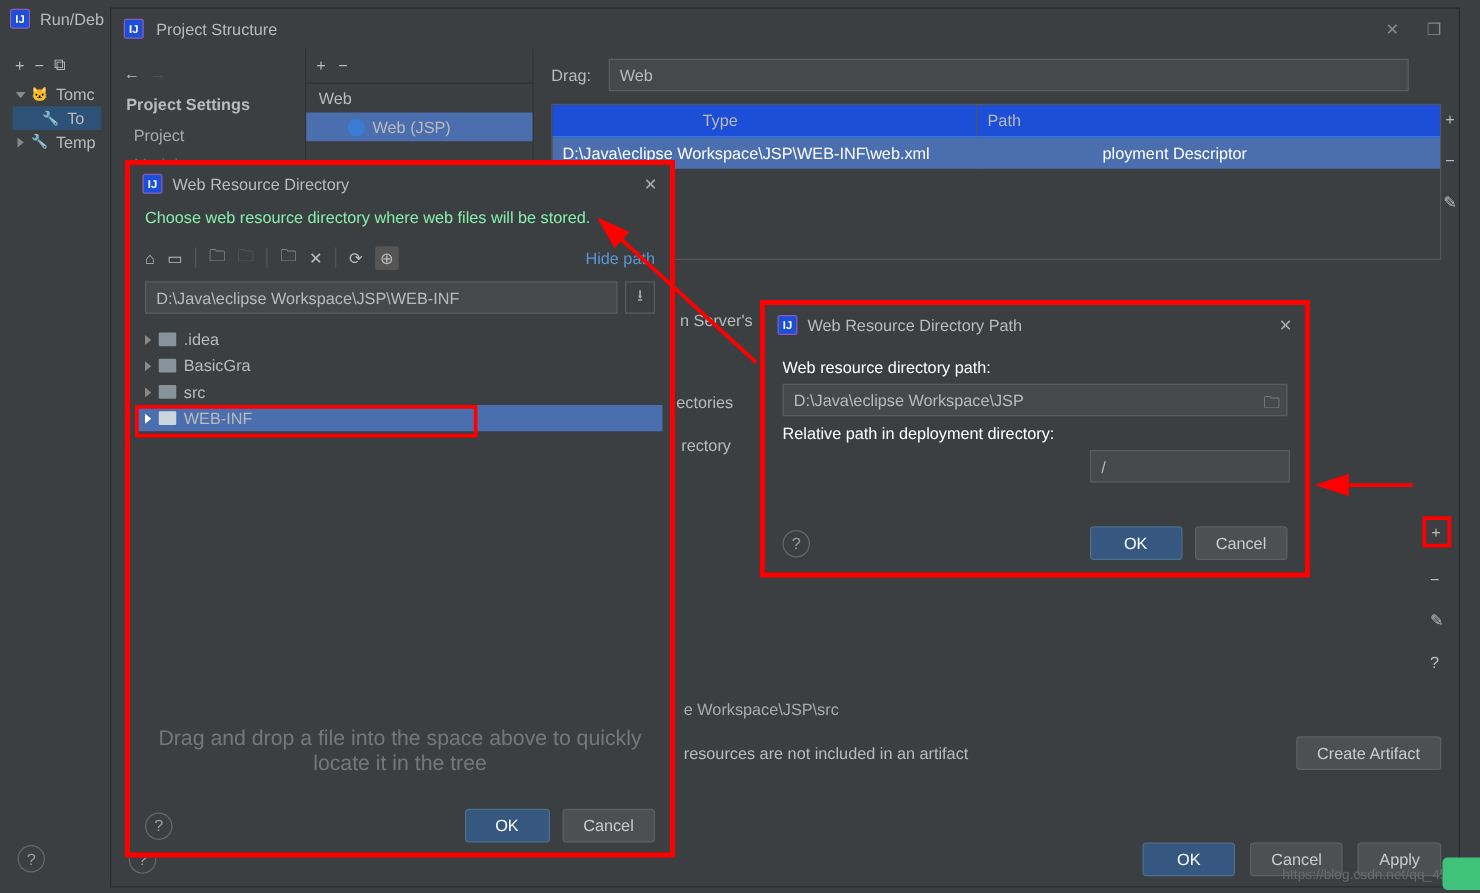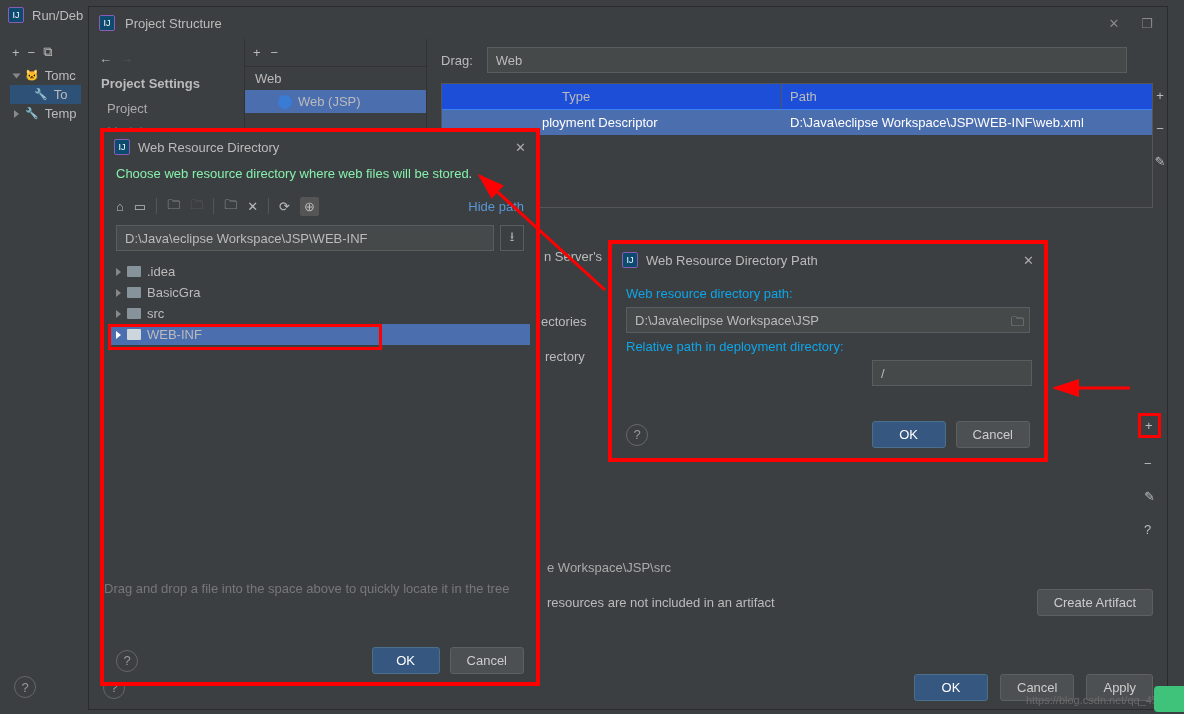--- a/index.html
+++ b/index.html
@@ -1,18 +1,18 @@
 <!DOCTYPE html>
 <html><head>
 <meta charset="utf-8">
 <style>
 *{box-sizing:border-box;margin:0;padding:0;font-family:"Segoe UI",Arial,sans-serif;font-size:13px;color:#bbbbbb}
 body{background:#3c3f41;width:1184px;height:714px;position:relative;overflow:hidden}
 .titlebar{height:30px;display:flex;align-items:center;padding:0 8px;gap:8px}
-.icon-sq{width:16px;height:16px;background:#0c4a6e;border-radius:2px;display:inline-flex;align-items:center;justify-content:center;font-size:9px;color:#fff;font-weight:normal;border:1px solid #8a5cb8}
+.icon-sq{width:16px;height:16px;background:#1d4ed8;border-radius:2px;display:inline-flex;align-items:center;justify-content:center;font-size:9px;color:#fff;font-weight:bold;border:1px solid #8a5cb8}
 .close-x{margin-left:auto;color:#888;padding:4px 8px;cursor:pointer}
 .restore-ic{color:#888;padding:4px 4px}
 
 
 .bg-toolbar{position:absolute;top:40px;left:0;width:88px;height:24px;display:flex;gap:8px;padding-left:12px;align-items:center;color:#888}
 .bg-tree{position:absolute;top:66px;left:10px;font-size:12px}
 .bg-tree .row{display:flex;align-items:center;gap:6px;padding:2px 4px}
 .bg-tree .row.sel{background:#2d5177;color:#fff}
 .tri{display:inline-block;width:0;height:0;border-left:5px solid #888;border-top:4px solid transparent;border-bottom:4px solid transparent}
 .tri.down{transform:rotate(90deg)}
@@ -63,32 +63,32 @@
 .wrd-tb .sep{width:1px;height:16px;background:#555}
 .wrd-tb .hide{margin-left:auto;color:#5896d6;cursor:pointer}
 .path-row{display:flex;gap:6px;padding:4px 12px}
 .path-row input{flex:1;height:26px;background:#45494a;border:1px solid #5a5d5e;color:#bbb;padding:0 8px}
 .dl-ic{width:24px;height:26px;border:1px solid #5a5d5e;display:flex;align-items:center;justify-content:center;color:#aaa;cursor:pointer}
 .ftree{padding:6px 6px}
 .ftree .fr{display:flex;align-items:center;gap:6px;padding:3px 6px;cursor:pointer}
 .ftree .fr.sel{background:#4b6eaf;color:#fff}
 .fold{width:14px;height:11px;background:#87939a;display:inline-block;border-radius:1px}
 .redbox{position:absolute;border:3px solid #ff0000}
-.hint{color:#777;font-size:13px;margin-top:230px}
+.hint{text-align:center;color:#777;font-size:17px;margin-top:230px}
 .wrd-foot{position:absolute;bottom:8px;left:0;right:0;display:flex;align-items:center;gap:10px;padding:0 12px}
 .wrd-foot .btn{min-width:68px;text-align:center}
 .wrd-foot .btn.primary{background:#365880}
 
 
 .pth{position:absolute;top:240px;left:608px;width:440px;height:222px;background:#3c3f41;border:4px solid #ff0000;z-index:6}
 .pth-title{height:32px;display:flex;align-items:center;padding:0 10px;gap:8px}
 .pth-title .x{margin-left:auto;color:#aaa;cursor:pointer}
 .pth-body{padding:4px 14px}
 .pth-row{margin:6px 0}
-.pth-row label{display:block;margin-bottom:6px;color:#0ea5e9}
+.pth-row label{display:block;margin-bottom:6px;color:#ffffff}
 .inp-wrap{position:relative}
 .inp-wrap input{width:100%;height:26px;background:#45494a;border:1px solid #5a5d5e;color:#bbb;padding:0 8px}
 .browse{position:absolute;right:6px;top:5px;color:#aaa;cursor:pointer}
 .pth-foot{position:absolute;bottom:10px;left:0;right:0;display:flex;align-items:center;gap:10px;padding:0 14px}
 .pth-foot .btn{min-width:68px;text-align:center}
 
 
 .arrow-svg{position:absolute;pointer-events:none;z-index:7}
 
 .nothing{color:#777;text-align:center}
@@ -160,22 +160,22 @@
       <div class="name-row">
         <span>Drag:</span>
         <input value="Web" style="">
       </div>
       <div class="grid" style="position:relative">
         <div class="ghead">
           <div class="gcell" style="padding-left:120px">Type</div>
           <div class="gcell">Path</div>
         </div>
         <div class="grow">
+          <div class="gcell">D:\Java\eclipse Workspace\JSP\WEB-INF\web.xml</div>
           <div class="gcell" style="padding-left:100px">ployment Descriptor</div>
-          <div class="gcell">D:\Java\eclipse Workspace\JSP\WEB-INF\web.xml</div>
         </div>
         <div style="height:72px"></div>
         <div class="side-ops" style="top:4px">
           <span>+</span>
           <span>−</span>
           <span>✎</span>
         </div>
       </div>
       <div class="partial-btn">
         <div style="padding-left:103px">n Server's</div>

